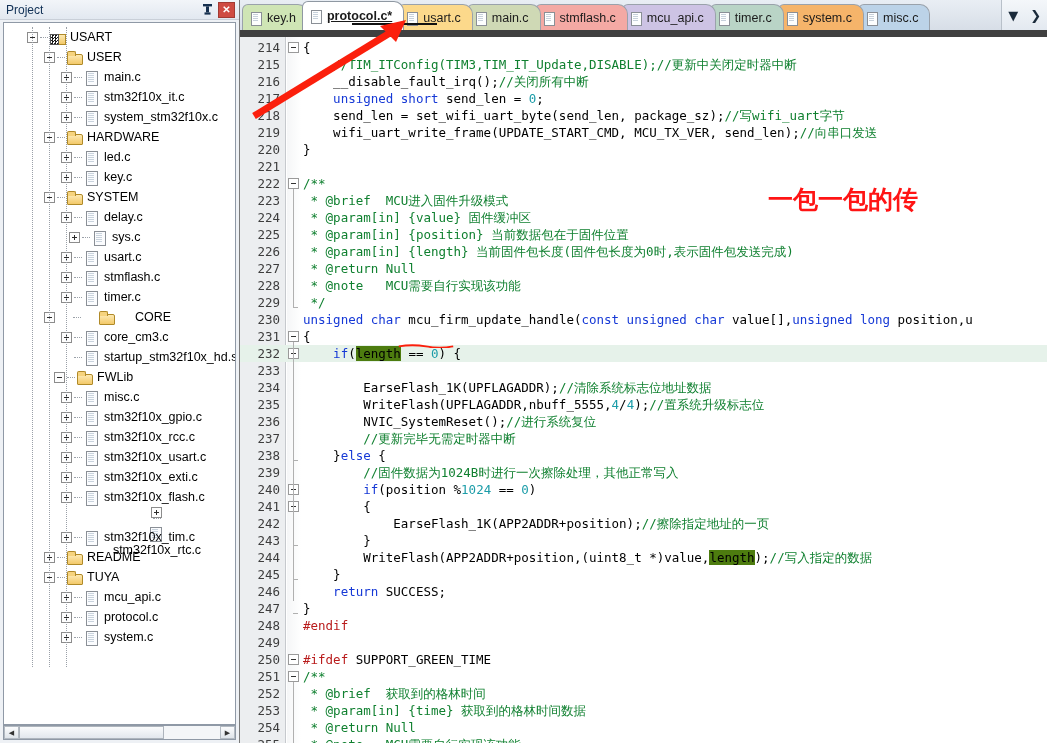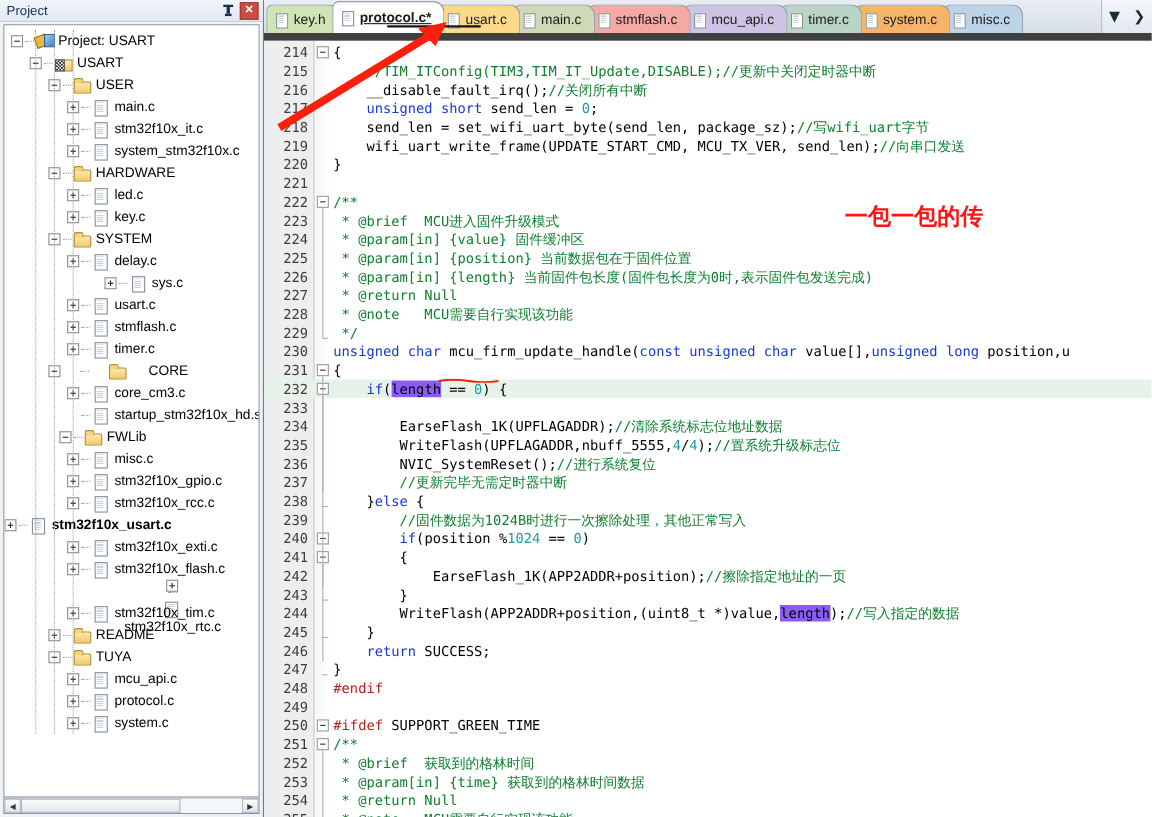--- a/index.html
+++ b/index.html
@@ -219,21 +219,21 @@
     font-size:12.5px;
   }
   .crow .src { position:absolute; left:63px; }
   .crow.hl { background:#e6f2ea; }
 
   
   .kw  { color:#1639d6; }
   .cmt { color:#108030; }
   .num { color:#1b9ca8; }
   .pp  { color:#b91c1c; }
-  .sel { background:#8b5cf6; }
+  .sel { background:#4d7c0f; }
 
   
   .foldbox {
     position:absolute; left:48px; width:11px; height:11px;
     border:1px solid #9a9a9a; background:#ffffff;
   }
   .foldbox::before {
     content:""; position:absolute; left:2px; top:4px; width:5px; height:1px; background:#333;
   }
   .foldline {
@@ -241,21 +241,21 @@
   }
   .foldend {
     position:absolute; left:53px; width:5px; height:1px; background:#b0b0b0;
   }
 
   
   #annot-arrow { position:absolute; left:248px; top:12px; width:180px; height:110px;
                  pointer-events:none; z-index:60; }
   #annot-text {
     position:absolute; left:768px; top:183px;
-    color:#ff1414; font-size:21px; font-weight:bold;
+    color:#ff1414; font-size:25px; font-weight:bold;
     font-family:"DejaVu Sans", sans-serif;
     letter-spacing:0px; z-index:60; pointer-events:none;
     white-space:nowrap;
   }
   #annot-underline {
     position:absolute; left:392px; top:344px; width:68px; height:4px; z-index:60;
     pointer-events:none;
   }
   #tab-underline {
     position:absolute; left:352px; top:23px; width:85px; height:2px;
@@ -275,26 +275,20 @@
           <rect x="1" y="0" width="9" height="2.4" fill="#16304f"></rect>
           <rect x="4" y="2.4" width="3" height="6" fill="#16304f"></rect>
           <rect x="2.5" y="8.4" width="6" height="2.2" fill="#16304f"></rect>
         </svg>
       </span>
       <span class="panel-btn" id="close-btn">✕</span>
     </div>
 
     <div id="tree-wrap">
       <div id="tree">
-          <div class="node" style="padding-left: 6px;">
-            <span class="twisty "></span>
-            <span class="dashes"></span>
-            <span class="ico project"></span>
-            <span class="lbl">Project: USART</span>
-          </div>
           <div class="node" style="padding-left: 23px;">
             <span class="twisty "></span>
             <span class="dashes"></span>
             <span class="ico target"></span>
             <span class="lbl">USART</span>
           </div>
           <div class="node" style="padding-left: 40px;">
             <span class="twisty "></span>
             <span class="dashes"></span>
             <span class="ico folder"></span>
@@ -341,21 +335,21 @@
             <span class="dashes"></span>
             <span class="ico folder"></span>
             <span class="lbl">SYSTEM</span>
           </div>
           <div class="node" style="padding-left: 57px;">
             <span class="twisty plus"></span>
             <span class="dashes"></span>
             <span class="ico file"></span>
             <span class="lbl">delay.c</span>
           </div>
-          <div class="node" style="padding-left: 91px;">
+          <div class="node" style="padding-left: 65px;">
             <span class="twisty plus"></span>
             <span class="dashes"></span>
             <span class="ico file"></span>
             <span class="lbl">sys.c</span>
           </div>
           <div class="node" style="padding-left: 57px;">
             <span class="twisty plus"></span>
             <span class="dashes"></span>
             <span class="ico file"></span>
             <span class="lbl">usart.c</span>
@@ -407,21 +401,21 @@
             <span class="dashes"></span>
             <span class="ico file"></span>
             <span class="lbl">stm32f10x_gpio.c</span>
           </div>
           <div class="node" style="padding-left: 57px;">
             <span class="twisty plus"></span>
             <span class="dashes"></span>
             <span class="ico file"></span>
             <span class="lbl">stm32f10x_rcc.c</span>
           </div>
-          <div class="node" style=" font-weight: bold;">
+          <div class="node" style="padding-left: 57px;">
             <span class="twisty plus"></span>
             <span class="dashes"></span>
             <span class="ico file"></span>
             <span class="lbl">stm32f10x_usart.c</span>
           </div>
           <div class="node" style="padding-left: 57px;">
             <span class="twisty plus"></span>
             <span class="dashes"></span>
             <span class="ico file"></span>
             <span class="lbl">stm32f10x_exti.c</span>

